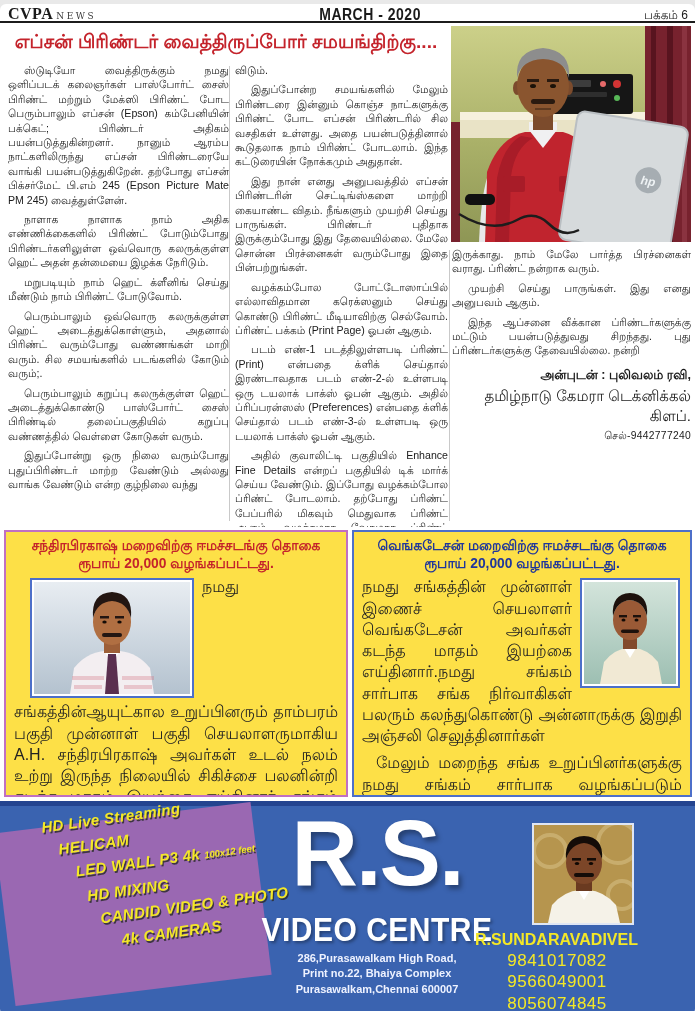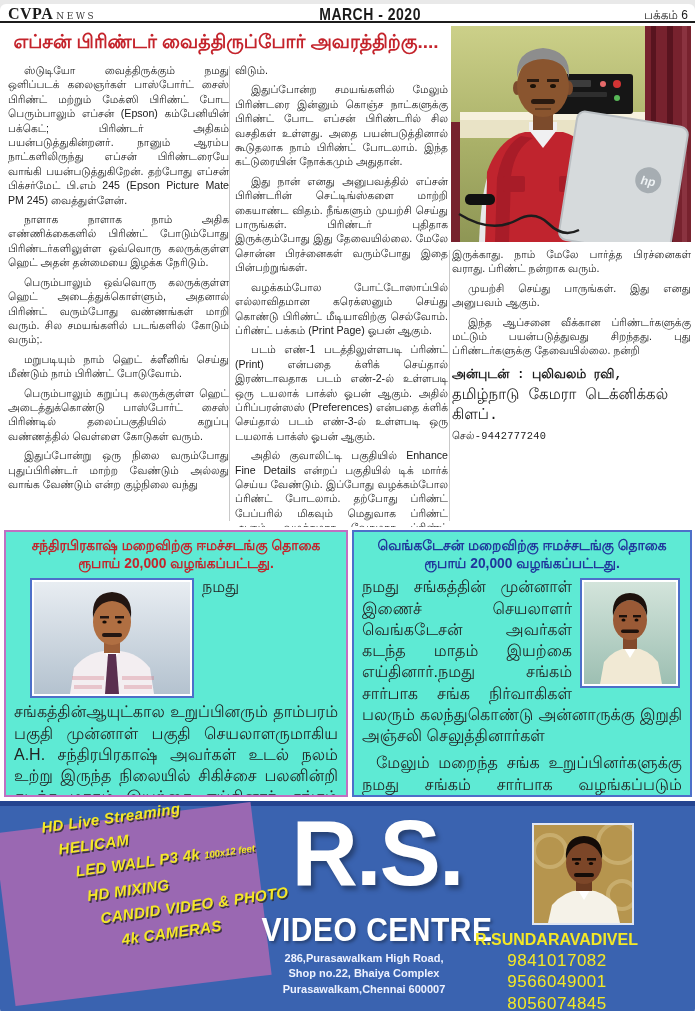--- a/index.html
+++ b/index.html
@@ -24,27 +24,27 @@
   .col { position:absolute; font-size:10.6px; line-height:1.36; text-align:justify; overflow:hidden; }
   .col p { margin-bottom:5px; text-indent:16px; }
   .col p.noindent { text-indent:0; }
   .col1 { left:8px;  top:59px;  width:221px; height:464px; }
   .col2 { left:235px; top:59px; width:213px; height:464px; }
   .col3 { left:452px; top:243px; width:239px; height:284px; }
   .vrule { position:absolute; width:1px; background:#c9c9c9; }
   .vrule-1 { left:229px; top:62px; height:455px; }
   .vrule-2 { left:449px; top:246px; height:271px; }
   .photo-main { position:absolute; left:451px; top:22px; width:240px; height:216px; background:#9aa060; }
-  .signature { margin-top:9px; text-align:left;font-family:Liberation Mono, monospace; }
+  .signature { margin-top:9px; text-align:right; }
   .sig-1 { font-weight:bold; font-size:12.5px; }
   .sig-2 { font-size:15px; margin-top:2px; }
   .sig-3 { font-size:10.3px; letter-spacing:.3px; margin-top:2px; }
 
   
-  .obit { position:absolute; top:526px; height:267px; background:#5eead4; padding:4px 8px 4px 8px; overflow:hidden; }
+  .obit { position:absolute; top:526px; height:267px; background:#fde047; padding:4px 8px 4px 8px; overflow:hidden; }
   .obit-left  { left:4px;  width:344px; border:2px solid #c070c2; }
   .obit-right { left:352px; width:340px; border:2px solid #4d6fc9; }
   .obit-title { font-weight:bold; text-align:center; font-size:13.8px; line-height:1.28; margin:1px 4px 4px; }
   .obit-left  .obit-title { color:#c4232b; }
   .obit-right .obit-title { color:#20369c; }
   .obit-body { font-size:16px; line-height:1.33; text-align:justify; color:#222; }
   .obit-body p { margin-bottom:4px; }
   .obit-body p.indent { text-indent:14px; margin-top:6px; }
   .obit-photo { border:2px solid #4d6fc9; background:#fff; padding:2px; }
   .obit-photo.pleft  { float:left;  width:164px; height:120px; margin:2px 8px 3px 16px; }
@@ -65,21 +65,21 @@
   .ad-services .svc:nth-child(4){ margin-left:58px; }
   .ad-services .svc:nth-child(5){ margin-left:68px; }
   .ad-services .svc:nth-child(6){ margin-left:86px; }
   .svc-note { font-size:9.5px; margin-left:4px; letter-spacing:0; }
   .ad-brand { position:absolute; left:252px; top:2px; width:250px; text-align:center; color:#fff;
               font-weight:bold; font-size:92px; line-height:1.1; letter-spacing:-2px;
               text-shadow:3px 4px 5px rgba(0,0,0,.35); }
   .ad-brand-sub { position:absolute; left:250px; top:112px; width:254px; text-align:center; color:#fff;
                   font-weight:bold; font-size:30px; letter-spacing:.5px; transform:scaleY(1.1);
                   text-shadow:2px 2px 3px rgba(0,0,0,.35); }
-  .ad-address { position:absolute; left:239px; top:150px; width:250px; text-align:center;
+  .ad-address { position:absolute; left:252px; top:150px; width:250px; text-align:center;
                 color:#eef2ff; font-weight:bold; font-size:11px; line-height:1.4; }
   .ad-photo { position:absolute; left:532px; top:22px; width:102px; height:102px;
               border:2px solid #dfe6f4; background:#b99a55; }
   .ad-name   { position:absolute; left:458px; top:130px; width:197px; text-align:center;
                color:#f4e826; font-weight:bold; font-size:16px; }
   .ad-phones { position:absolute; left:439px; top:149px; width:236px; text-align:center;
                color:#f4e826; font-weight:normal; font-size:17px; line-height:1.25; letter-spacing:.5px; }
 </style>
 </head>
 <body>
@@ -88,21 +88,21 @@
 
   <div class="header">
     <span>
       <span class="logo-main">CVPA</span><span class="logo-sub">NEWS</span>
     </span>
     <span class="issue">MARCH - 2020</span>
     <span class="page-label">பக்கம் 6</span>
   </div>
   <div class="header-rule"></div>
 
-  <div class="article-title">எப்சன் பிரிண்டர்  வைத்திருப்போர் அவரத்திற்கு....</div>
+  <div class="article-title">எப்சன் பிரிண்டர்  வைத்திருப்போர் சமயங்திற்கு....</div>
 
   <div class="photo-main">
     <svg width="240" height="216" viewBox="0 0 240 216">
       <defs>
         <linearGradient id="wall" x1="0" y1="0" x2="0" y2="1">
           <stop offset="0" stop-color="#ccd089"></stop>
             <stop offset=".55" stop-color="#a9b068"></stop>
             <stop offset="1" stop-color="#8e9655"></stop>
         </linearGradient>
         <linearGradient id="gold" x1="0" y1="0" x2="1" y2="1">
@@ -150,22 +150,22 @@
       <rect x="14" y="168" width="30" height="11" rx="5" fill="#101010"></rect>
     </svg>
   </div>
 
   <div class="vrule vrule-1"></div>
   <div class="vrule vrule-2"></div>
 
   <div class="col col1">
     <p>ஸ்டுடியோ வைத்திருக்கும் நமது ஒளிப்படக் கலைஞர்கள் பாஸ்போர்ட் சைஸ் பிரிண்ட் மற்றும் மேக்ஸி பிரிண்ட் போட பெரும்பாலும் எப்சன் (Epson) கம்பேனியின் பக்கெட்; பிரிண்டர் அதிகம் பயன்படுத்துகின்றனர். நானும் ஆரம்ப நாட்களிலிருந்து எப்சன் பிரிண்டரையே வாங்கி பயன்படுத்துகிறேன். தற்போது எப்சன் பிக்சர்மேட் பி.எம் 245 (Epson Picture Mate PM 245) வைத்துள்ளேன்.</p>
     <p>நாளாக நாளாக நாம் அதிக எண்ணிக்கைகளில் பிரிண்ட் போடும்போது பிரிண்டர்களிலுள்ள ஒவ்வொரு கலருக்குள்ள ஹெட் அதன் தன்மையை இழக்க நேரிடும்.</p>
+    <p>மறுபடியும் நாம் ஹெட் க்ளீனிங் செய்து மீண்டும் நாம் பிரிண்ட் போடுவோம்.</p>
     <p>பெரும்பாலும் ஒவ்வொரு கலருக்குள்ள ஹெட் அடைத்துக்கொள்ளும், அதனால் பிரிண்ட் வரும்போது வண்ணங்கள் மாறி வரும். சில சமயங்களில் படங்களில் கோடும் வரும்;.</p>
-    <p>மறுபடியும் நாம் ஹெட் க்ளீனிங் செய்து மீண்டும் நாம் பிரிண்ட் போடுவோம்.</p>
     <p>பெரும்பாலும் கறுப்பு கலருக்குள்ள ஹெட் அடைத்துக்கொண்டு பாஸ்போர்ட் சைஸ் பிரிண்டில் தலைப்பகுதியில் கறுப்பு வண்ணத்தில் வெள்ளை கோடுகள் வரும்.</p>
     <p>இதுப்போன்று ஒரு நிலை வரும்போது புதுப்பிரிண்டர் மாற்ற வேண்டும் அல்லது வாங்க வேண்டும் என்ற குழ்நிலை வந்து</p>
   </div>
 
   <div class="col col2">
     <p class="noindent">விடும்.</p>
     <p>இதுப்போன்ற சமயங்களில் மேலும் பிரிண்டரை இன்னும் கொஞ்ச நாட்களுக்கு பிரிண்ட் போட எப்சன் பிரிண்டரில் சில வசதிகள் உள்ளது. அதை பயன்படுத்தினால் கூடுதலாக நாம் பிரிண்ட் போடலாம். இந்த கட்டுரையின் நோக்கமும் அதுதான்.</p>
     <p>இது நான் எனது அனுபவத்தில் எப்சன் பிரிண்டரின் செட்டிங்ஸ்களை மாற்றி கையாண்ட விதம். நீங்களும் முயற்சி செய்து பாருங்கள். பிரிண்டர் புதிதாக இருக்கும்போது இது தேவையில்லை. மேலே சொன்ன பிரச்னைகள் வரும்போது இதை பின்பற்றுங்கள்.</p>
     <p>வழக்கம்போல போட்டோஸாப்பில் எல்லாவிதமான கரெக்ஸனும் செய்து கொண்டு பிரிண்ட் மீடியாவிற்கு செல்வோம். ப்ரிண்ட் பக்கம் (Print Page) ஓபன் ஆகும்.</p>
     <p>படம் எண்-1 படத்திலுள்ளபடி ப்ரிண்ட் (Print) என்பதை க்ளிக் செய்தால் இரண்டாவதாக படம் எண்-2-ல் உள்ளபடி ஒரு டயலாக் பாக்ஸ் ஓபன் ஆகும். அதில் ப்ரிப்பரன்ஸஸ் (Preferences) என்பதை க்ளிக் செய்தால் படம் எண்-3-ல் உள்ளபடி ஒரு டயலாக் பாக்ஸ் ஓபன் ஆகும்.</p>
@@ -256,21 +256,21 @@
       <div class="svc"><span>LED WALL P3 4k</span><span class="svc-note">100x12 feet</span></div>
       <div class="svc">HD MIXING</div>
       <div class="svc">CANDID VIDEO &amp; PHOTO</div>
       <div class="svc">4k CAMERAS</div>
     </div>
 
     <div class="ad-brand">R.S.</div>
     <div class="ad-brand-sub">VIDEO CENTRE</div>
     <div class="ad-address">
       <div>286,Purasawalkam High Road,</div>
-      <div>Shop no.22, Bhaiya Complex</div>
+      <div>Print no.22, Bhaiya Complex</div>
       <div>Purasawalkam,Chennai 600007</div>
     </div>
 
     <div class="ad-photo">
       <svg width="98" height="98" viewBox="0 0 98 98">
         <rect width="98" height="98" fill="#b6954e"></rect>
         <g fill="none" stroke="#d8c288" stroke-width="4" opacity=".55">
           <circle cx="16" cy="26" r="16"></circle>
             <circle cx="84" cy="18" r="20"></circle>
             <circle cx="88" cy="70" r="14"></circle>

